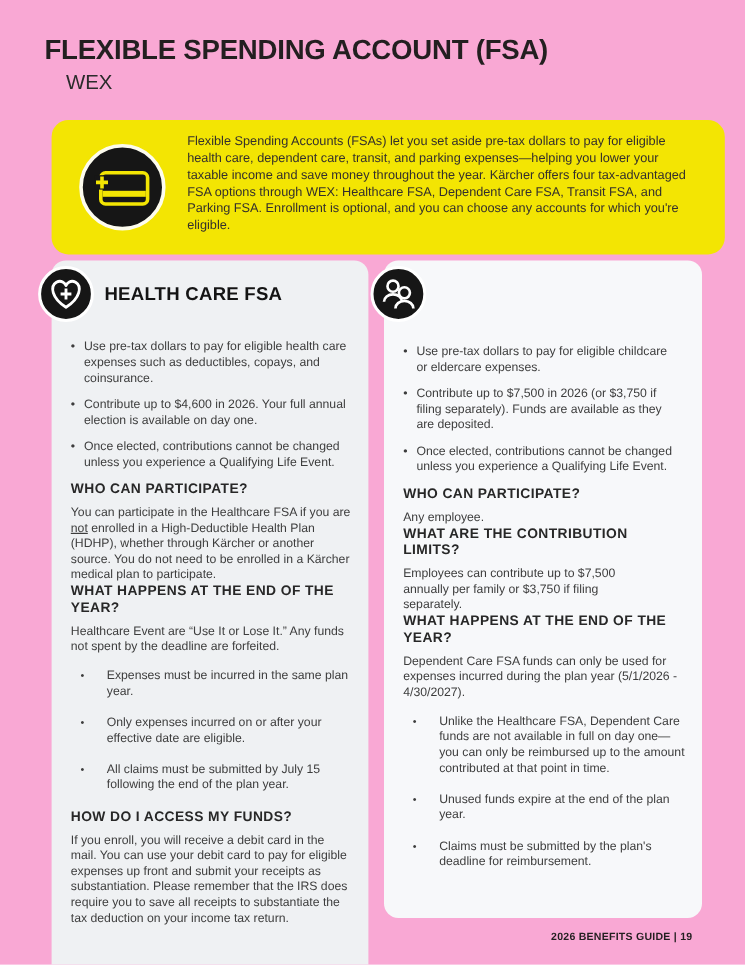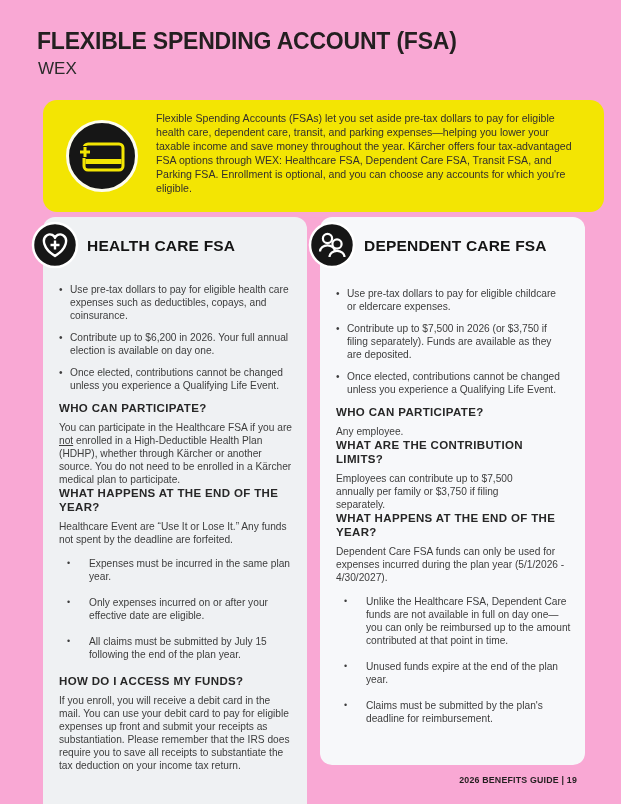--- a/index.html
+++ b/index.html
@@ -6,21 +6,21 @@
   .page{
     position:relative;width:621px;height:804px;background:#f9a8d4;
     font-family:"Liberation Sans",sans-serif;color:#3d3d3d;overflow:hidden;
   }
   
   .title{
     position:absolute;left:37px;top:28px;margin:0;
     font-size:23px;font-weight:bold;color:#231f20;letter-spacing:-0.2px;
   }
   .subtitle{
-    position:absolute;left:38px;top:59px;
+    position:absolute;left:55px;top:59px;
     font-size:17px;color:#2b2b2b;
   }
   
   .banner{
     position:absolute;left:43px;top:100px;width:540px;height:112px;
     background:#f3e503;border-radius:14px;padding-left:21px;
   }
   .banner-icon{position:absolute;left:22px;top:19px;width:74px;height:74px;}
   .banner-text{
     position:absolute;left:113px;top:11px;width:420px;margin:0;
@@ -94,21 +94,21 @@
           <circle cx="24" cy="24" r="22" fill="#161616" stroke="#ffffff" stroke-width="2.5"></circle>
           <path d="M24 35 C 12 27.5, 10.5 17.5, 16 14.2 C 20 12, 23.3 14.8, 24 17 C 24.7 14.8, 28 12, 32 14.2 C 37.5 17.5, 36 27.5, 24 35 Z" fill="none" stroke="#ffffff" stroke-width="2.4" stroke-linejoin="round"></path>
           <path d="M24 19.5 v9 M19.5 24 h9" stroke="#ffffff" stroke-width="2.4"></path>
         </svg>
       </div>
       <h2>HEALTH CARE FSA</h2>
     </div>
 
     <ul class="intro-bullets">
       <li>Use pre-tax dollars to pay for eligible health care expenses such as deductibles, copays, and coinsurance.</li>
-      <li>Contribute up to $6,200 in 2026. Your full annual election is available on day one.</li>
+      <li>Contribute up to $4,600 in 2026. Your full annual election is available on day one.</li>
       <li>Once elected, contributions cannot be changed unless you experience a Qualifying Life Event.</li>
     </ul>
 
     <h3 class="sec mt26">WHO CAN PARTICIPATE?</h3>
     <p class="body"><span>You can participate in the Healthcare FSA if you are </span><span class="u">not</span><span> enrolled in a High-Deductible Health Plan (HDHP), whether through Kärcher or another source. You do not need to be enrolled in a Kärcher medical plan to participate.</span></p>
 
     <h3 class="sec mt26">WHAT HAPPENS AT THE END OF THE YEAR?</h3>
     <p class="body">Healthcare Event are “Use It or Lose It.” Any funds not spent by the deadline are forfeited.</p>
     <ul class="sub-bullets">
       <li>Expenses must be incurred in the same plan year.</li>
@@ -124,21 +124,20 @@
     <div class="panel-header">
       <div class="circle-icon">
         <svg width="48" height="48" viewBox="0 0 48 48">
           <circle cx="24" cy="24" r="22" fill="#161616" stroke="#ffffff" stroke-width="2.5"></circle>
           <circle cx="19.5" cy="17.5" r="4.6" fill="none" stroke="#ffffff" stroke-width="2.2"></circle>
           <path d="M12 30.5 a7.5 6.2 0 0 1 15 0" fill="none" stroke="#ffffff" stroke-width="2.2"></path>
           <circle cx="29" cy="23" r="4.6" fill="#161616" stroke="#ffffff" stroke-width="2.2"></circle>
           <path d="M21.5 36 a7.5 6.2 0 0 1 15 0" fill="#161616" stroke="#ffffff" stroke-width="2.2"></path>
         </svg>
       </div>
-      <h2>DEPENDENT CARE FSA</h2>
     </div>
 
     <ul class="intro-bullets" style="margin-top:12px;">
       <li>Use pre-tax dollars to pay for eligible childcare or eldercare expenses.</li>
       <li>Contribute up to $7,500 in 2026 (or $3,750 if filing separately). Funds are available as they are deposited.</li>
       <li>Once elected, contributions cannot be changed unless you experience a Qualifying Life Event.</li>
     </ul>
 
     <h3 class="sec mt26">WHO CAN PARTICIPATE?</h3>
     <p class="body">Any employee.</p>

